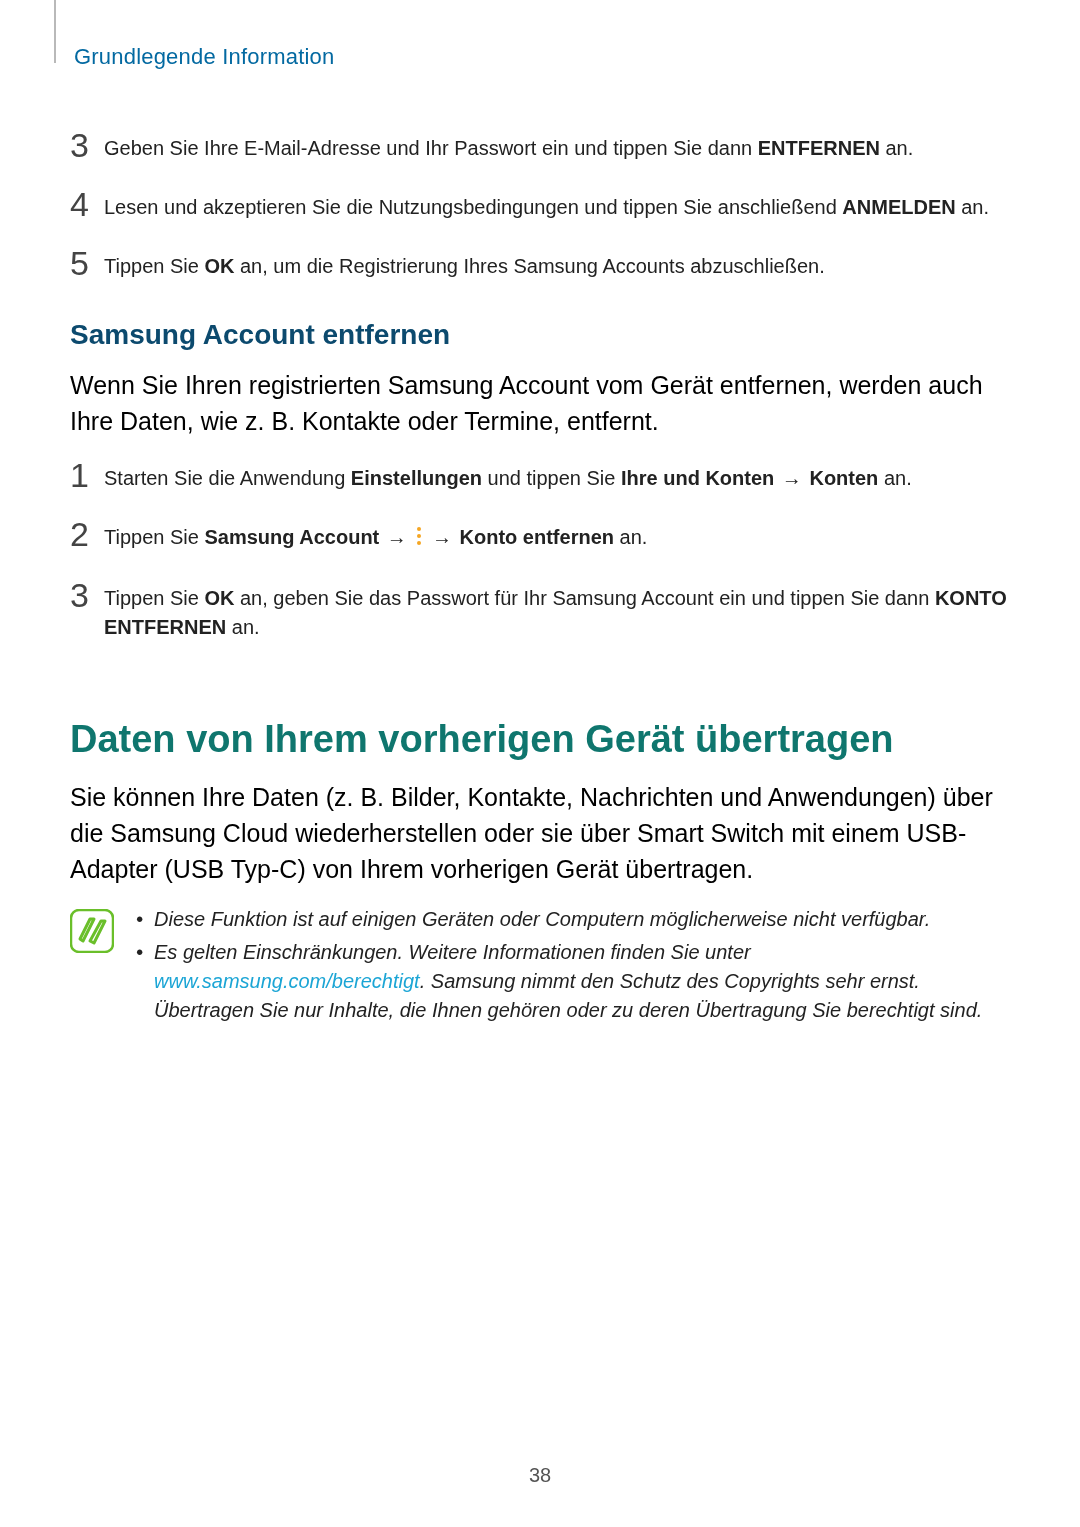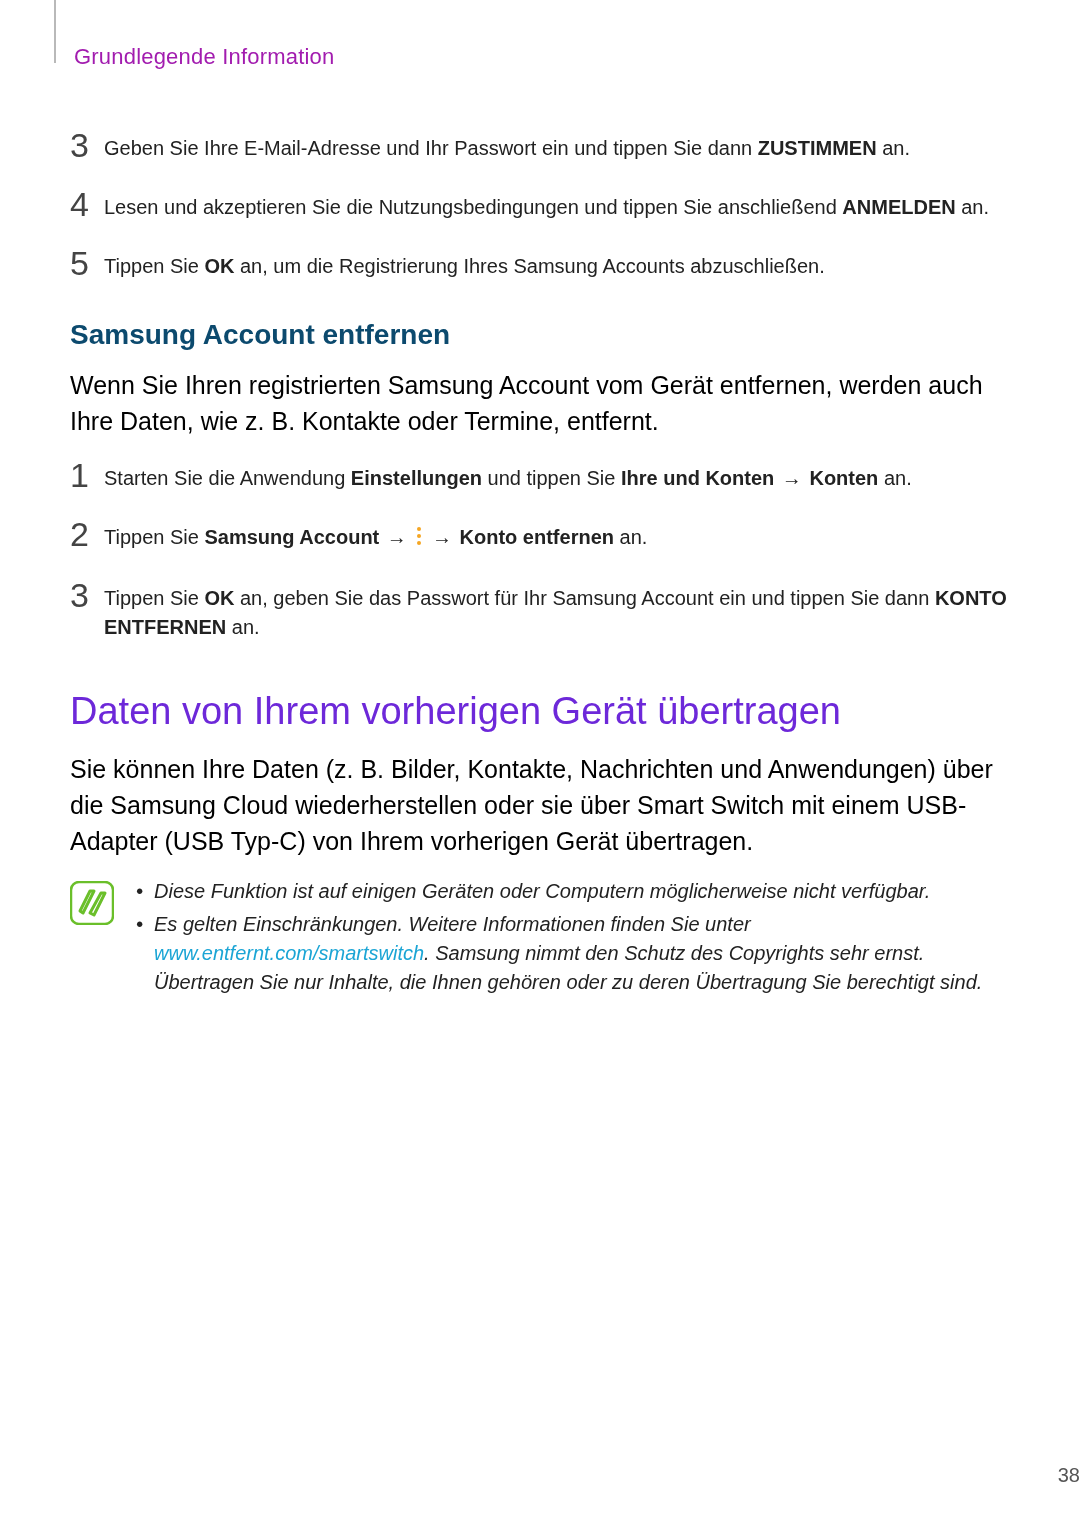--- a/index.html
+++ b/index.html
@@ -21,21 +21,21 @@
   .header-mark {
     position: absolute;
     left: 54px;
     top: 0;
     width: 2px;
     height: 63px;
     background: #b9b9b9;
   }
   .section-header {
     font-size: 22px;
-    color: #a21caf;
+    color: #0369a1;
     letter-spacing: 0.2px;
     margin-top: 12px;
     margin-left: 4px;
   }
   .steps {
     margin-top: 58px;
   }
   .step {
     display: flex;
     align-items: flex-start;
@@ -70,24 +70,24 @@
     margin-top: 38px;
     margin-bottom: 16px;
   }
   .body-para {
     font-size: 25px;
     line-height: 1.45;
     color: #000000;
     margin-bottom: 18px;
   }
   .main-heading {
-    color: #6d28d9;
+    color: #0f766e;
     font-size: 38px;
-    font-weight: 400;
-    margin-top: 48px;
+    font-weight: 700;
+    margin-top: 76px;
     margin-bottom: 18px;
   }
   .note-block {
     display: flex;
     align-items: flex-start;
     margin-top: 10px;
   }
   .note-icon {
     width: 44px;
     height: 44px;
@@ -124,39 +124,39 @@
   .arrow { padding: 0 2px; }
   .dots-icon {
     display: inline-block;
     vertical-align: -2px;
   }
   .page-number {
     position: absolute;
     bottom: 40px;
     left: 0;
     right: 0;
-    text-align: right;
+    text-align: center;
     font-size: 20px;
     color: #555;
   }
 </style>
 </head>
 <body>
 
 <div class="page">
   <div class="header-mark"></div>
   <div class="section-header">Grundlegende Information</div>
 
   <div class="steps">
 
     <div class="step">
       <div class="step-num">3</div>
       <div class="step-text">
         <p>
-          <span>Geben Sie Ihre E-Mail-Adresse und Ihr Passwort ein und tippen Sie dann </span><b>ZUSTIMMEN</b><span> an.</span>
+          <span>Geben Sie Ihre E-Mail-Adresse und Ihr Passwort ein und tippen Sie dann </span><b>ENTFERNEN</b><span> an.</span>
         </p>
       </div>
     </div>
 
     <div class="step">
       <div class="step-num">4</div>
       <div class="step-text">
         <p>
           <span>Lesen und akzeptieren Sie die Nutzungsbedingungen und tippen Sie anschließend </span><b>ANMELDEN</b><span> an.</span>
         </p>
@@ -221,19 +221,19 @@
         <rect x="1" y="1" width="42" height="42" rx="8" ry="8" fill="none" stroke="#6abf2a" stroke-width="2.5"></rect>
         <path d="M10 30 L20 10 L24 10 L13 32 Z" fill="none" stroke="#6abf2a" stroke-width="3" stroke-linejoin="round"></path>
         <path d="M20 32 L31 12 L35 12 L24 34 Z" fill="none" stroke="#6abf2a" stroke-width="3" stroke-linejoin="round"></path>
       </svg>
     </div>
     <ul class="note-list">
       <li>
         <span>Diese Funktion ist auf einigen Geräten oder Computern möglicherweise nicht verfügbar.</span>
       </li>
       <li>
-        <span>Es gelten Einschränkungen. Weitere Informationen finden Sie unter </span><a href="#" class="link">www.entfernt.com/smartswitch</a><span>. Samsung nimmt den Schutz des Copyrights sehr ernst. Übertragen Sie nur Inhalte, die Ihnen gehören oder zu deren Übertragung Sie berechtigt sind.</span>
+        <span>Es gelten Einschränkungen. Weitere Informationen finden Sie unter </span><a href="#" class="link">www.samsung.com/berechtigt</a><span>. Samsung nimmt den Schutz des Copyrights sehr ernst. Übertragen Sie nur Inhalte, die Ihnen gehören oder zu deren Übertragung Sie berechtigt sind.</span>
       </li>
     </ul>
   </div>
 
   <div class="page-number">38</div>
 </div>
 
 </body></html>

